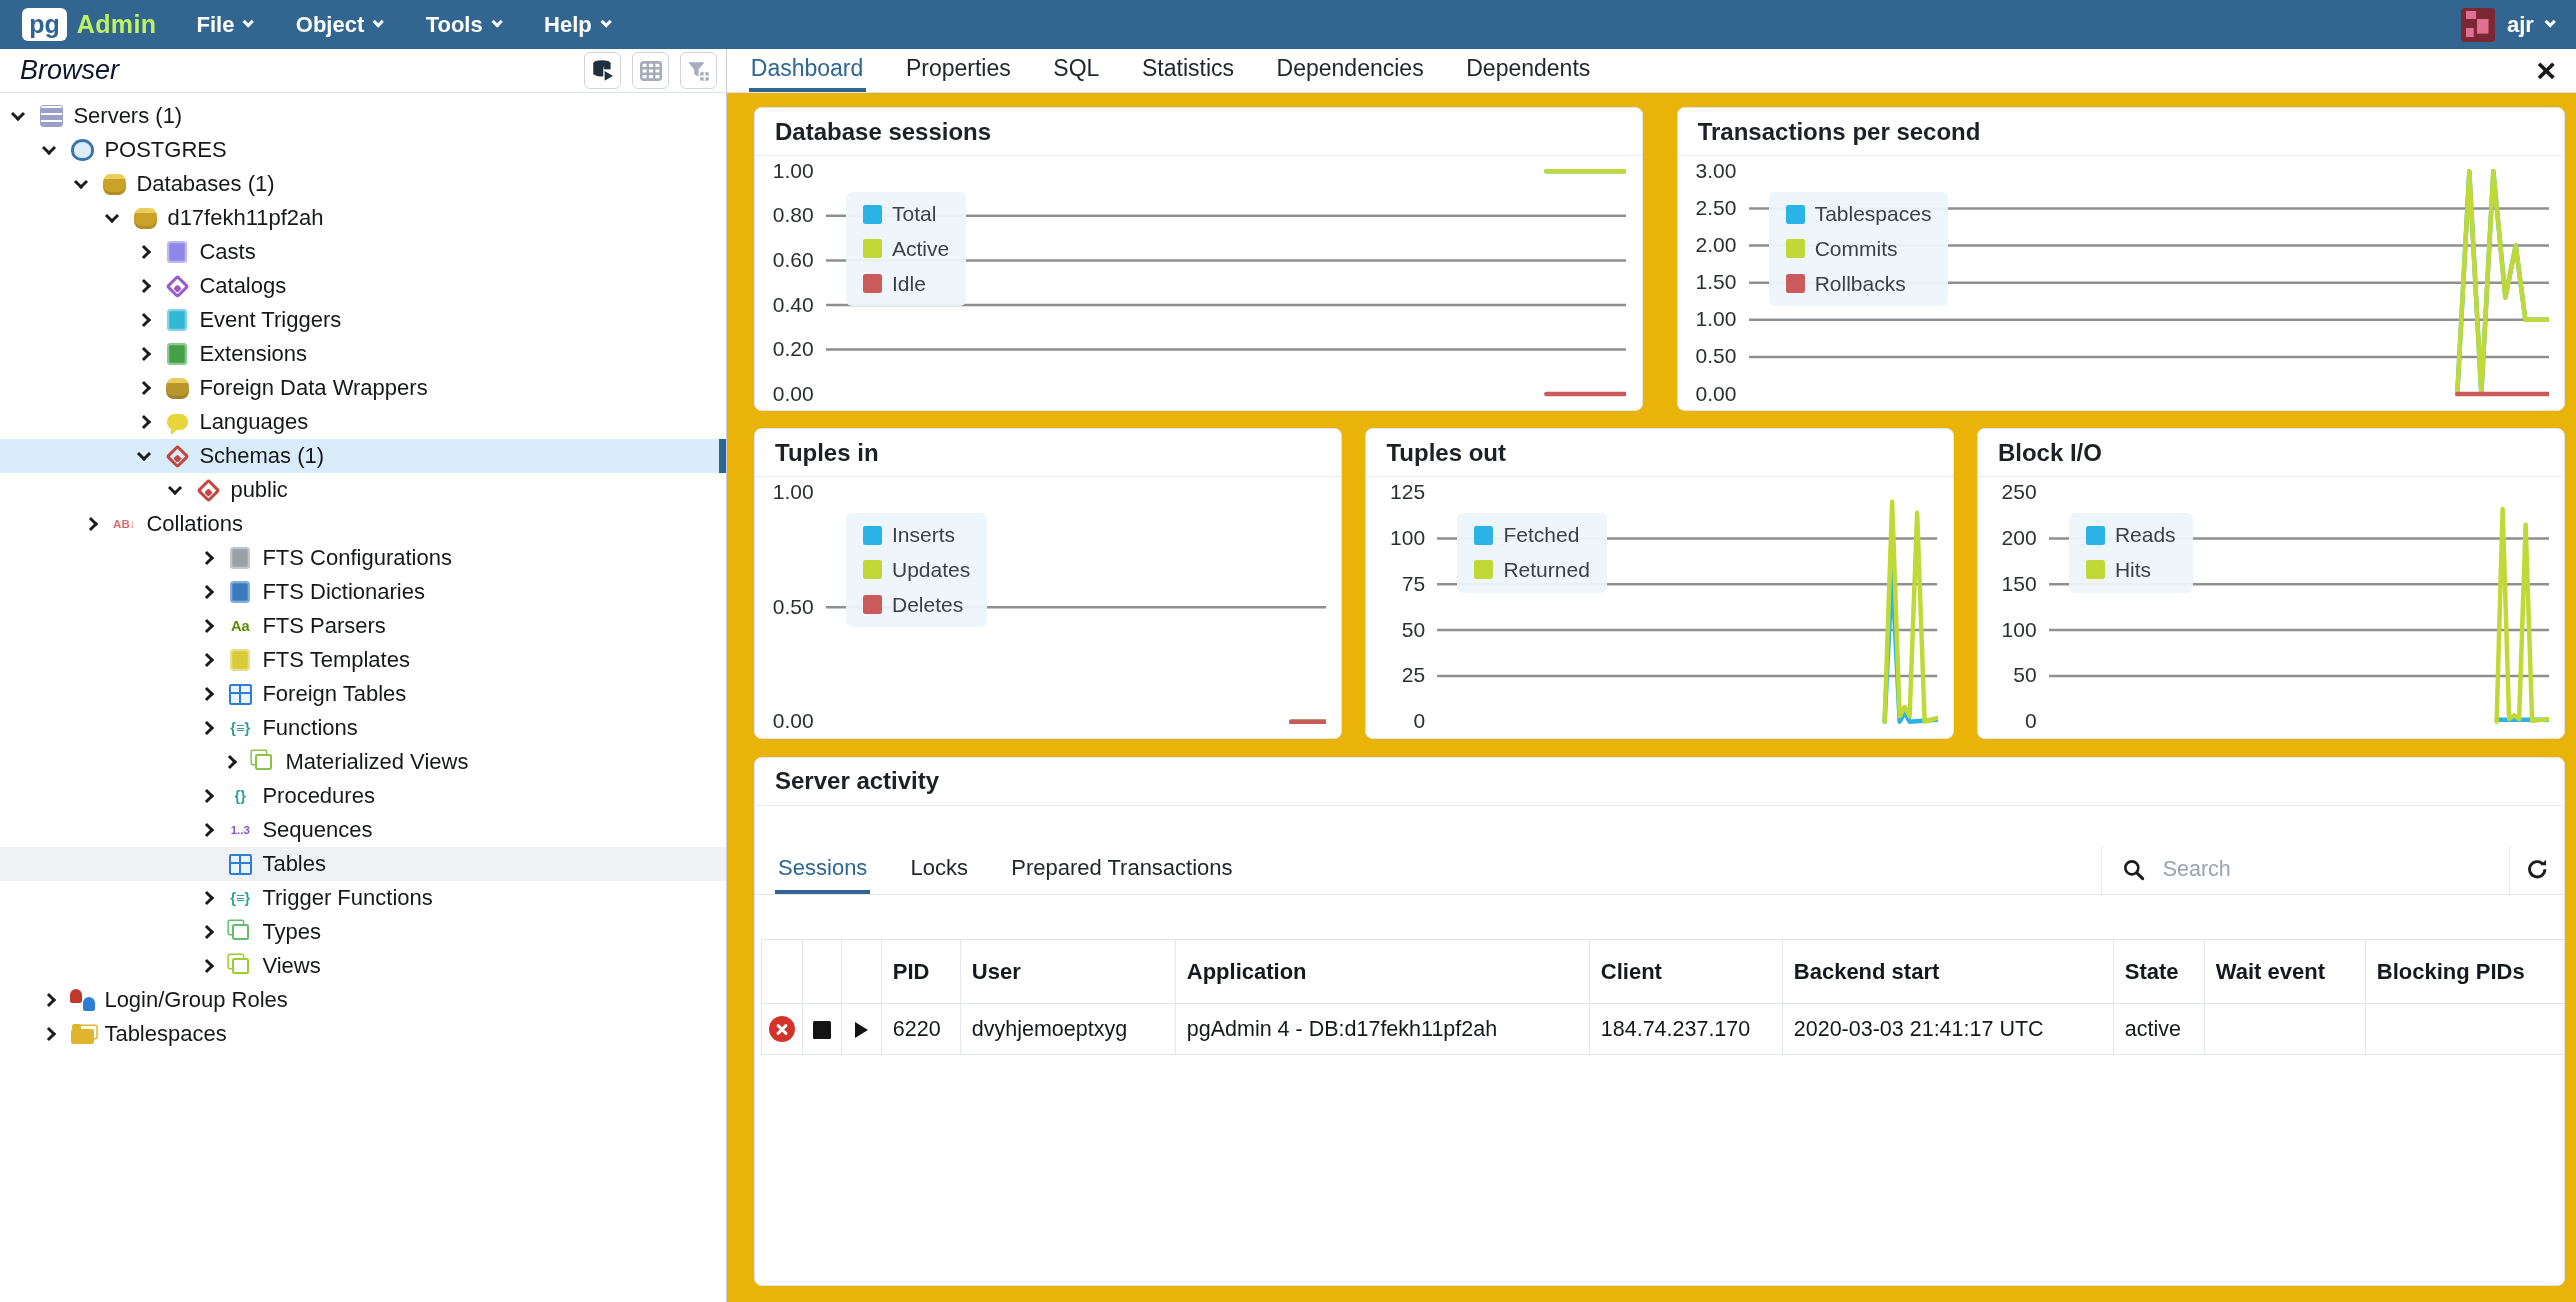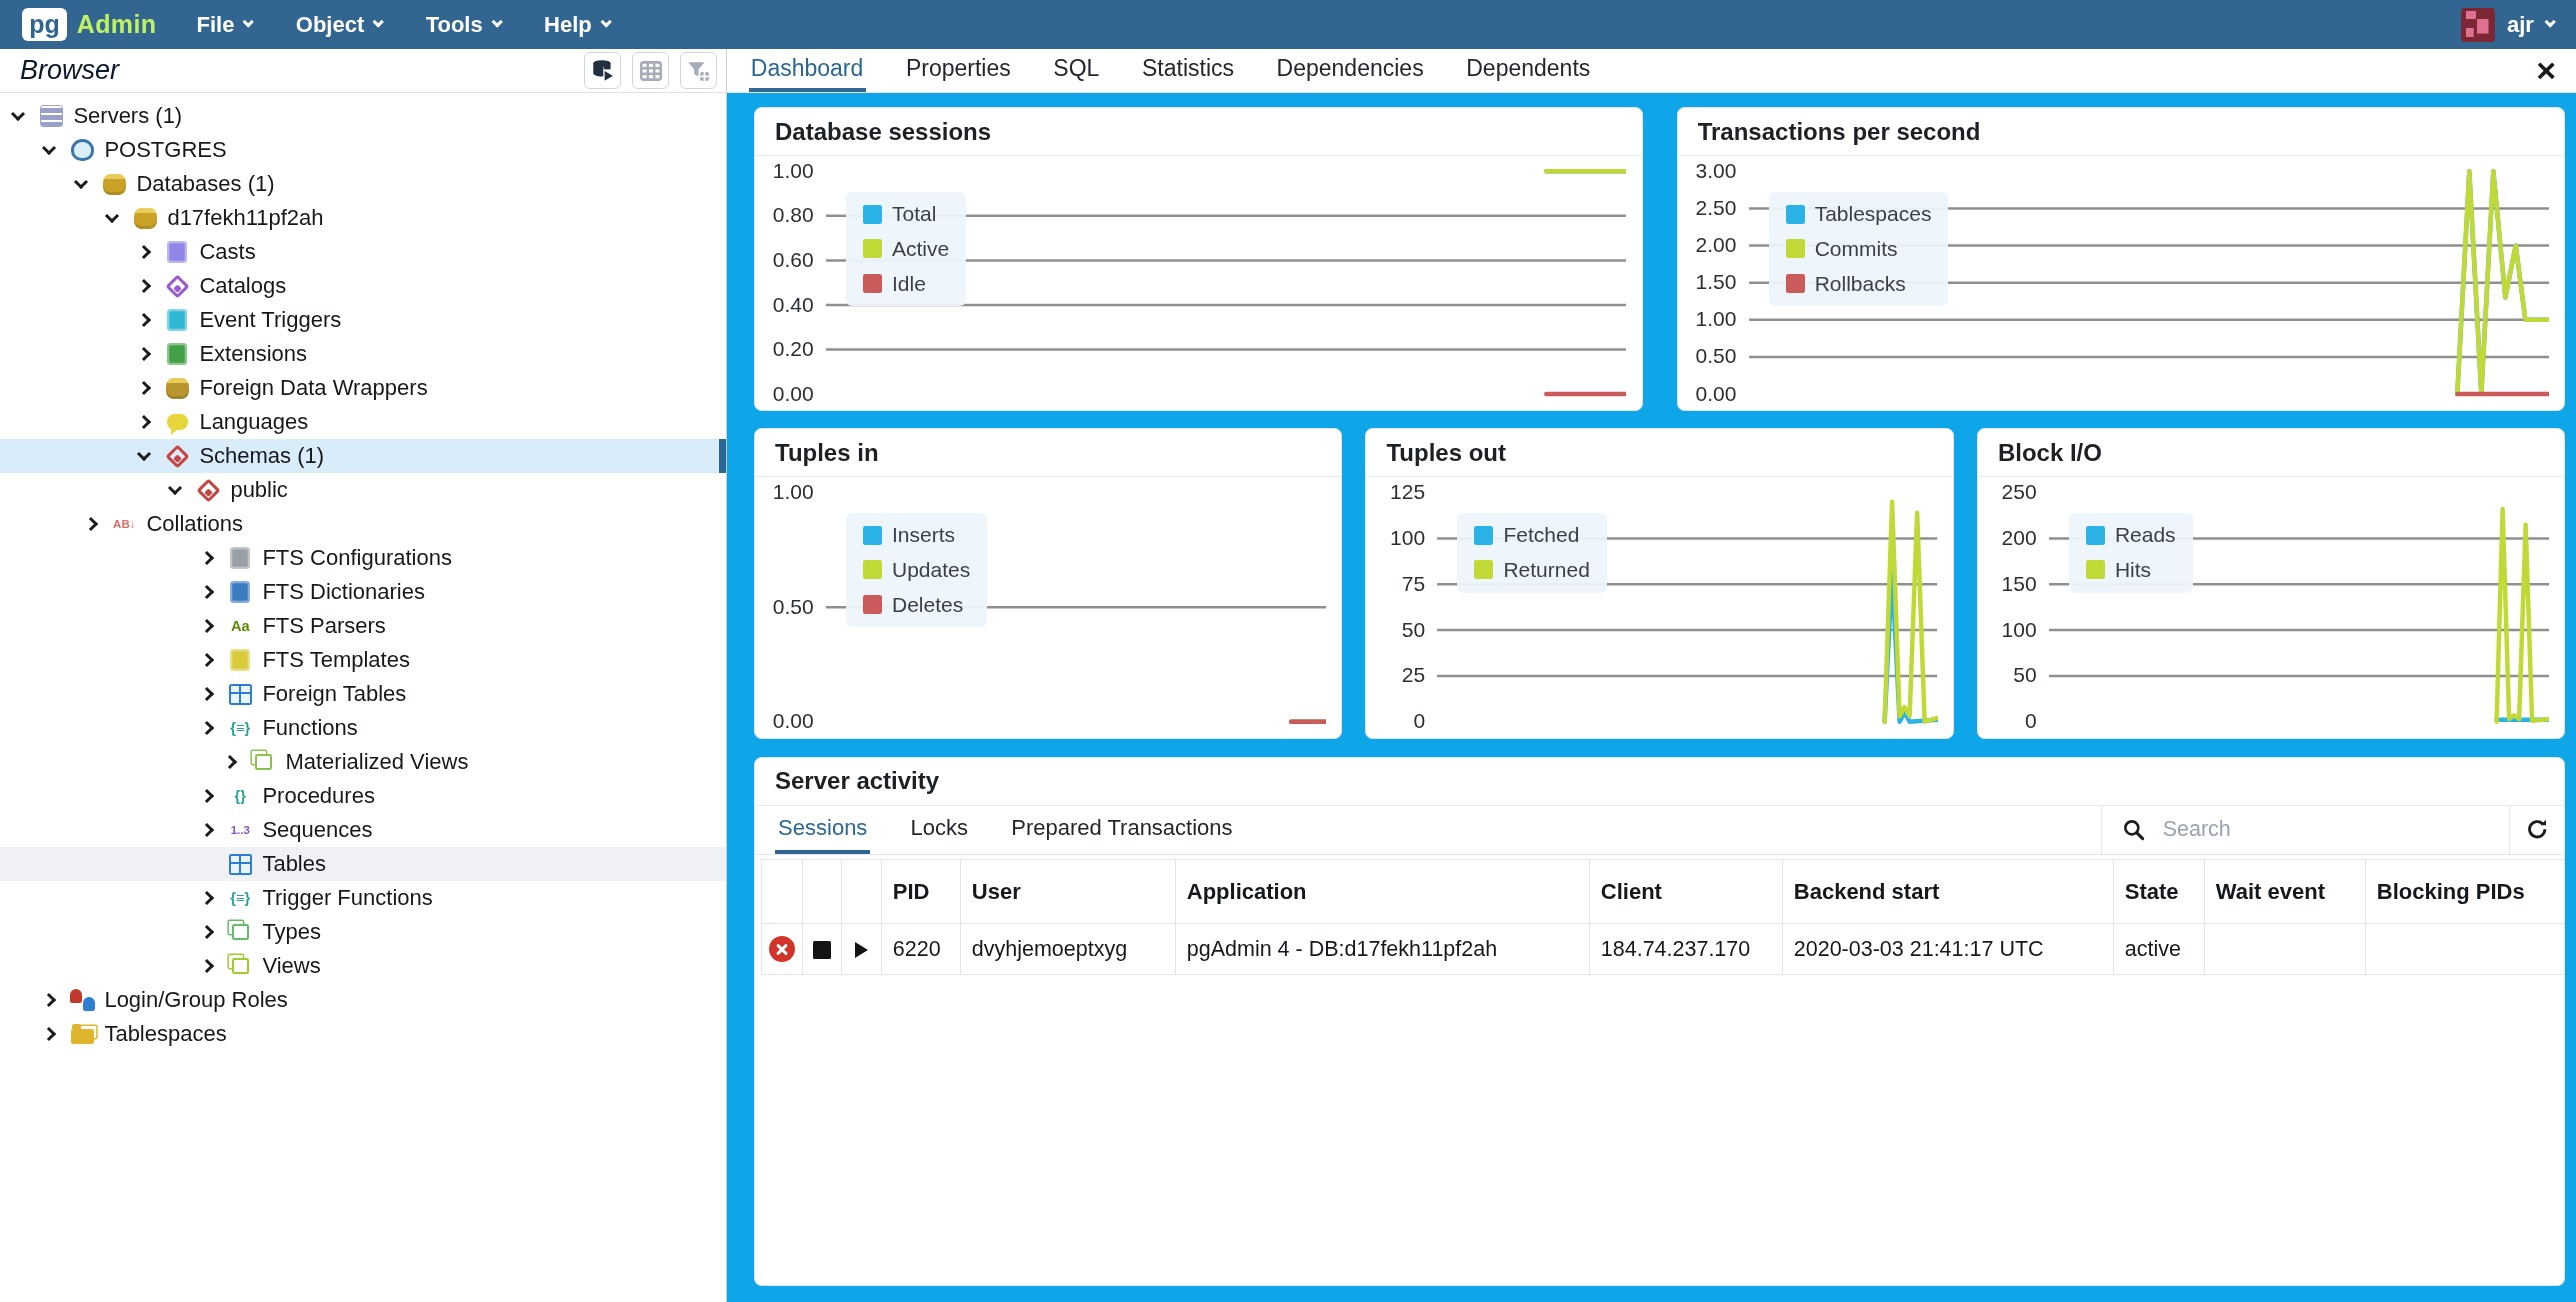--- a/index.html
+++ b/index.html
@@ -69,37 +69,37 @@
   .t-folder i::before{content:"";position:absolute;top:-4.6px;left:1.5px;width:9.2px;height:4.6px;background:var(--c);border-radius:2.3px 2.3px 0 0;}
 
   
   .tabsbar{height:44px;background:#fff;border-bottom:1.5px solid #e1e5ea;display:flex;align-items:stretch;padding:0 20px 0 21.5px;flex:none;}
   .tabs{display:flex;gap:38px;flex:1;}
   .mtab{display:flex;align-items:center;font-size:23px;color:#23272d;border-bottom:4.6px solid transparent;padding:0 2.3px;cursor:pointer;}
   .mtab.active{color:#2c6693;border-color:#326690;}
   .closex{align-self:center;font-size:34px;font-weight:700;color:#17191c;line-height:.8;cursor:pointer;}
 
   
-  .dash{flex:1;background:#0ea5e9;padding:14px 10.7px 15.3px 27px;overflow:hidden;}
+  .dash{flex:1;background:#eab308;padding:14px 10.7px 15.3px 27px;overflow:hidden;}
   .row1{display:grid;grid-template-columns:1fr 1fr;gap:34px;height:304px;margin-bottom:17px;}
   .row2{display:grid;grid-template-columns:1fr 1fr 1fr;gap:23px;height:311px;margin-bottom:17.6px;}
   .card{background:#fff;border:1.5px solid #e1e5eb;border-radius:7.7px;overflow:hidden;display:flex;flex-direction:column;}
   .card-h{margin:0;padding:0 20px;font-size:24px;font-weight:700;color:#1d2025;border-bottom:1.5px solid #e8ebef;height:48px;display:flex;align-items:center;flex:none;}
 
   .chart{position:relative;flex:1;display:flex;padding:4.6px 0 6.1px 0;}
   .yax{width:71px;position:relative;flex:none;}
   .ylab{position:absolute;right:12.3px;transform:translateY(-50%);font-size:21px;color:#2b2f33;white-space:nowrap;}
   .plot{flex:1;position:relative;margin-right:15.3px;}
   .plotsvg{position:absolute;inset:0;width:100%;height:100%;}
   .legend{position:absolute;left:20px;top:31px;background:rgba(237,246,252,.95);border-radius:6.1px;padding:10.7px 17px;display:flex;flex-direction:column;gap:10.7px;}
   .litem{display:flex;align-items:center;gap:10px;font-size:21px;color:#3c4046;}
   .lsw{width:19px;height:19px;border-radius:2.3px;flex:none;}
 
   
-  .sa{height:529px;}
+  .sa{height:529px;gap:40px;}
   .sa-bar{height:49px;display:flex;align-items:stretch;border-bottom:1.5px solid #e3e6eb;flex:none;}
   .satabs{flex:1;display:flex;align-items:stretch;padding-left:20px;gap:37px;}
   .satab{display:flex;align-items:center;font-size:22px;color:#23272d;border-bottom:4.6px solid transparent;padding:0 3.1px;cursor:pointer;}
   .satab.active{color:#2c6693;border-color:#326690;}
   .searchbox{width:408px;border-left:1.5px solid #e3e6eb;display:flex;align-items:center;gap:14px;padding:0 18.4px;}
   .searchbox svg{width:26px;height:26px;flex:none;}
   .searchbox input{flex:1;border:0;outline:0;font-size:21.5px;color:#333;background:transparent;font-family:"Liberation Sans",sans-serif;}
   .searchbox input::placeholder{color:#9aa2b1;}
   .refresh{width:55px;border:0;border-left:1.5px solid #e3e6eb;background:#fff;display:flex;align-items:center;justify-content:center;cursor:pointer;}
   .refresh svg{width:24.5px;height:24.5px;}

